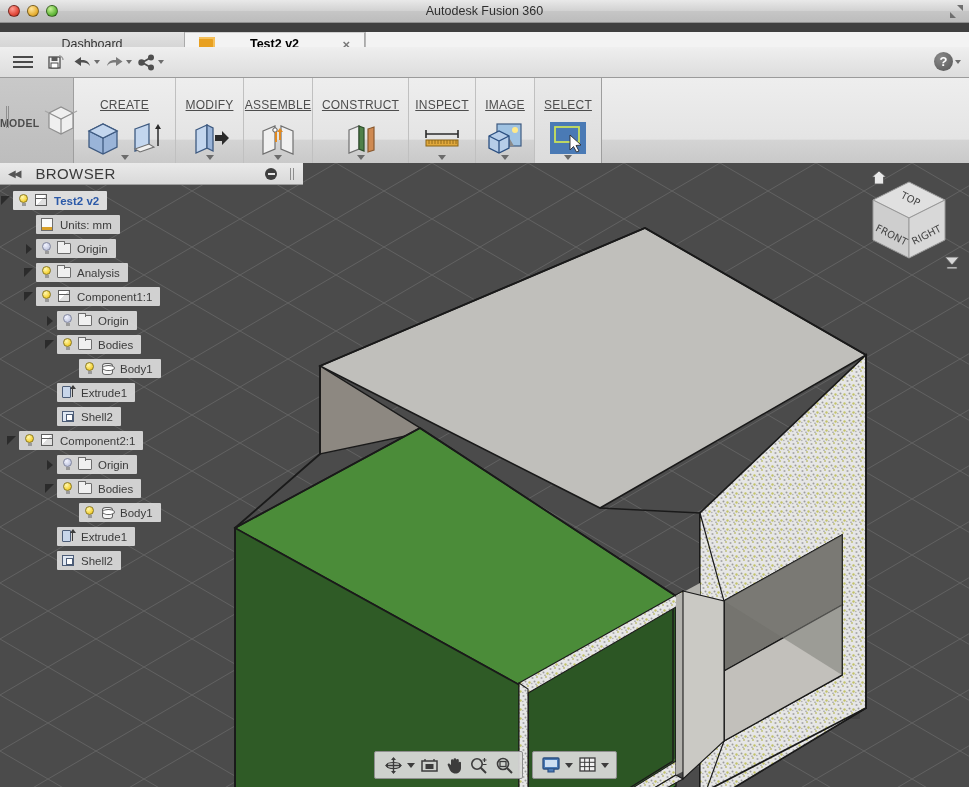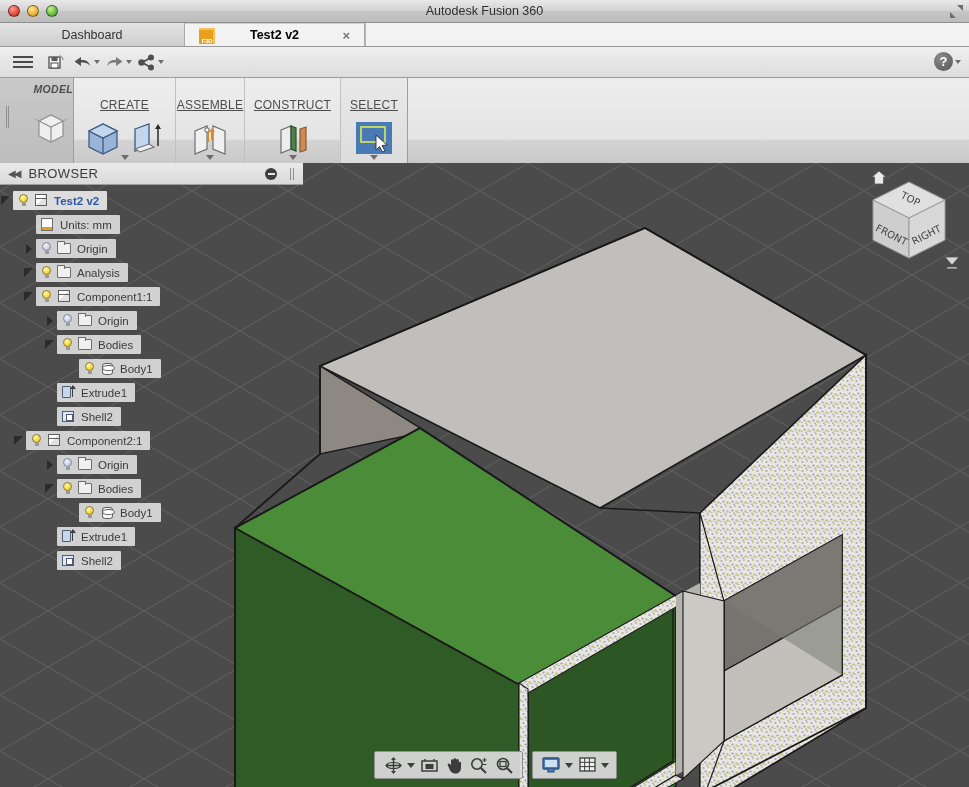--- a/index.html
+++ b/index.html
@@ -26,21 +26,21 @@
   .win-title {
     position: absolute; left: 0; right: 0; text-align: center;
     font-size: 12.5px; color: #2e2e2e;
   }
   .restore-icon {
     position: absolute; right: 5px; top: 4px; width: 15px; height: 15px;
   }
 
   
   .tabstrip {
-    position: absolute; left: 0; top: 23px; width: 969px; height: 24px;
+    position: absolute; left: 0; top: 32px; width: 969px; height: 24px;
     background: linear-gradient(to bottom, #d7d7d7, #c3c3c3);
     border-bottom: 1px solid #9a9a9a;
     display: flex; align-items: stretch;
   }
   .tab {
     display: flex; align-items: center; justify-content: center;
     font-size: 12.5px; color: #333; position: relative;
     border-right: 1px solid #aaa;
   }
   .tab.dash { width: 185px; background: linear-gradient(to bottom,#e2e2e2,#cfcfcf); }
@@ -89,23 +89,22 @@
 
   
   .ribbon {
     position: absolute; left: 0; top: 78px; width: 969px; height: 85px;
     background: linear-gradient(to bottom,#eeeeee 0%,#e4e4e4 72%,#d4d4d4 73%,#c9c9c9 100%);
     display: flex; align-items: stretch;
   }
   .model-panel {
     width: 74px; background: linear-gradient(to bottom,#c9c9c9,#bdbdbd);
     border-right: 1px solid #9e9e9e;
-    display:flex; flex-direction:column; align-items:flex-end;
+    display:flex; flex-direction:row; align-items:center;
     position: relative;
-    font-style: italic;
   }
   .model-panel .ttl { font-size: 10.5px; font-weight: bold; color:#4d4d4d; margin-top:5px; letter-spacing:.3px;}
   .model-panel .grip { position:absolute; left:6px; top:28px; width:3px; height:22px; border-left:1px solid #8f8f8f; border-right:1px solid #8f8f8f;}
   .panel {
     border-right: 1px solid #c0c0c0;
     display:flex; flex-direction:column; align-items:center;
     position: relative; padding: 0 6px;
   }
   .panel .ptitle {
     font-size: 12px; color:#4d4d4d; margin-top:20px; letter-spacing:.2px; white-space:nowrap;text-decoration:underline;
@@ -128,21 +127,21 @@
   .browser {
     position: absolute; left: 0; top: 163px; width: 303px;
   }
   .browser-hdr {
     height: 22px; width: 303px;
     background: linear-gradient(to bottom,#eaeaea,#d9d9d9);
     border-bottom: 1px solid #9d9d9d;
     display:flex; align-items:center; position:relative;
   }
   .browser-hdr .collapse { margin-left:8px; font-size:10px; color:#555; letter-spacing:-2px; }
-  .browser-hdr .btitle { margin-left:9px; font-size:13px; color:#3a3a3a; letter-spacing:.4px;}
+  .browser-hdr .btitle { margin-left:16px; font-size:15px; color:#3a3a3a; letter-spacing:.4px;}
   .browser-hdr .minus {
     position:absolute; right:26px; top:5px; width:12px; height:12px; border-radius:50%;
     background:#3e3e3e; display:flex;align-items:center;justify-content:center;
   }
   .browser-hdr .minus i { width:7px;height:2px;background:#e6e6e6;display:block;}
   .browser-hdr .grip2 { position:absolute; right:9px; top:5px; width:4px;height:12px;border-left:1px solid #8d8d8d;border-right:1px solid #8d8d8d;}
 
   .tree { padding-top: 6px; }
   .tnode {
     display: flex; align-items: center; height: 19px; margin-bottom: 5px;
@@ -343,20 +342,31 @@
         <svg width="40" height="40" viewBox="0 0 40 40">
           <path d="M8 11 L22 6 L22 28 L8 33 Z" fill="#c3d6ee" stroke="#3e5a80" stroke-width="1.3"></path>
           <path d="M8 31 L22 26 L27 29 L13 34 Z" fill="#efefef" stroke="#6f6f6f" stroke-width="1.1"></path>
           <path d="M31 28 L31 9" stroke="#2b2b2b" stroke-width="1.5"></path>
           <path d="M31 6 L34 11 L28 11 Z" fill="#2b2b2b"></path>
         </svg>
       </div>
       <div class="pcaret"></div>
     </div>
 
+    <div class="panel" style="width:68px">
+      <div class="ptitle">MODIFY</div>
+      <div class="picons">
+        <svg width="44" height="40" viewBox="0 0 44 40">
+          <path d="M8 12 L19 7 L19 30 L8 35 Z" fill="#c3d6ee" stroke="#3e5a80" stroke-width="1.3"></path>
+          <path d="M19 7 L25 10 L25 33 L19 30 Z" fill="#9ab4d8" stroke="#3e5a80" stroke-width="1.3"></path>
+          <path d="M27 17 L34 17 L34 13 L41 20 L34 27 L34 23 L27 23 Z" fill="#2b2b2b"></path>
+        </svg>
+      </div>
+      <div class="pcaret"></div>
+    </div>
 
     <div class="panel" style="width:69px">
       <div class="ptitle">ASSEMBLE</div>
       <div class="picons">
         <svg width="46" height="40" viewBox="0 0 46 40">
           <path d="M8 13 L20 8 L20 31 L8 36 Z" fill="#f0f0f0" stroke="#6f6f6f" stroke-width="1.2"></path>
           <path d="M38 13 L26 8 L26 31 L38 36 Z" fill="#f0f0f0" stroke="#6f6f6f" stroke-width="1.2"></path>
           <circle cx="20" cy="12" r="2.2" fill="#fff" stroke="#555" stroke-width="1"></circle>
           <path d="M21 14 L21 24 M25 12 L25 22" stroke="#e08a22" stroke-width="2"></path>
           <path d="M25 10 L28 14 L22 14 Z" fill="#e08a22"></path>
@@ -371,21 +381,45 @@
       <div class="picons">
         <svg width="44" height="40" viewBox="0 0 44 40">
           <path d="M10 12 L20 8 L20 31 L10 35 Z" fill="#ededed" stroke="#6f6f6f" stroke-width="1.2"></path>
           <path d="M20 8 L25 10 L25 33 L20 31 Z" fill="#4f8049" stroke="#2e4e2b" stroke-width="1.2"></path>
           <path d="M29 11 L35 9 L35 32 L29 34 Z" fill="#cf8a52" stroke="#8a5a30" stroke-width="1.2"></path>
         </svg>
       </div>
       <div class="pcaret"></div>
     </div>
 
-
+    <div class="panel" style="width:67px">
+      <div class="ptitle">INSPECT</div>
+      <div class="picons">
+        <svg width="48" height="40" viewBox="0 0 48 40">
+          <path d="M8 16 L40 16 M8 12 L8 20 M40 12 L40 20" stroke="#2b2b2b" stroke-width="1.6"></path>
+          <rect x="8" y="22" width="32" height="6" fill="#e0a83c" stroke="#8a6516" stroke-width="1"></rect>
+          <path d="M11 22 L11 26 M14 22 L14 26 M17 22 L17 26 M20 22 L20 26 M23 22 L23 26 M26 22 L26 26 M29 22 L29 26 M32 22 L32 26 M35 22 L35 26 M38 22 L38 26" stroke="#8a6516" stroke-width="0.9"></path>
+        </svg>
+      </div>
+      <div class="pcaret"></div>
+    </div>
+
+    <div class="panel" style="width:59px">
+      <div class="ptitle">IMAGE</div>
+      <div class="picons">
+        <svg width="42" height="40" viewBox="0 0 42 40">
+          <rect x="13" y="6" width="24" height="22" fill="#9fc2e2" stroke="#3e5a80" stroke-width="1.2"></rect>
+          <circle cx="31" cy="12" r="3" fill="#ffe98a"></circle>
+          <path d="M13 28 L23 16 L30 28 Z" fill="#8a8a8a"></path>
+          <path d="M5 18 L15 13 L25 18 L25 30 L15 35 L5 30 Z" fill="#b6cde8" stroke="#2b4f80" stroke-width="1.3"></path>
+          <path d="M5 18 L15 23 L25 18 M15 23 L15 35" fill="none" stroke="#2b4f80" stroke-width="1.3"></path>
+        </svg>
+      </div>
+      <div class="pcaret"></div>
+    </div>
 
     <div class="panel select-p" style="width:67px;border-right:1px solid #9e9e9e">
       <div class="ptitle">SELECT</div>
       <div class="picons">
         <svg width="40" height="40" viewBox="0 0 40 40">
           <rect x="2" y="4" width="36" height="32" fill="#4a7ab5"></rect>
           <rect x="7" y="9" width="24" height="15" fill="none" stroke="#c8e05a" stroke-width="1.8"></rect>
           <path d="M22 17 L33 27 L28 27.5 L31 33 L28.5 34 L25.5 28.5 L22 32 Z" fill="#ffffff" stroke="#2b2b2b" stroke-width="0.9"></path>
         </svg>
       </div>
@@ -679,21 +713,21 @@
         </div>
         <div class="tnode" style="padding-left: 44px;">
           <div class="arrow"></div>
           <div class="tw">
             <div class="tico">
               <span class="shlI"></span>
             </div>
             <div class="tlabel">Shell2</div>
           </div>
         </div>
-        <div class="tnode" style="padding-left: 13px;">
+        <div class="tnode" style="padding-left: 6px;">
           <div class="arrow open">
             <span></span>
           </div>
           <div class="tw">
             <div class="bulb ">
               <span class="glass"></span>
               <span class="base"></span>
             </div>
             <div class="tico">
               <span class="cmp"></span>

